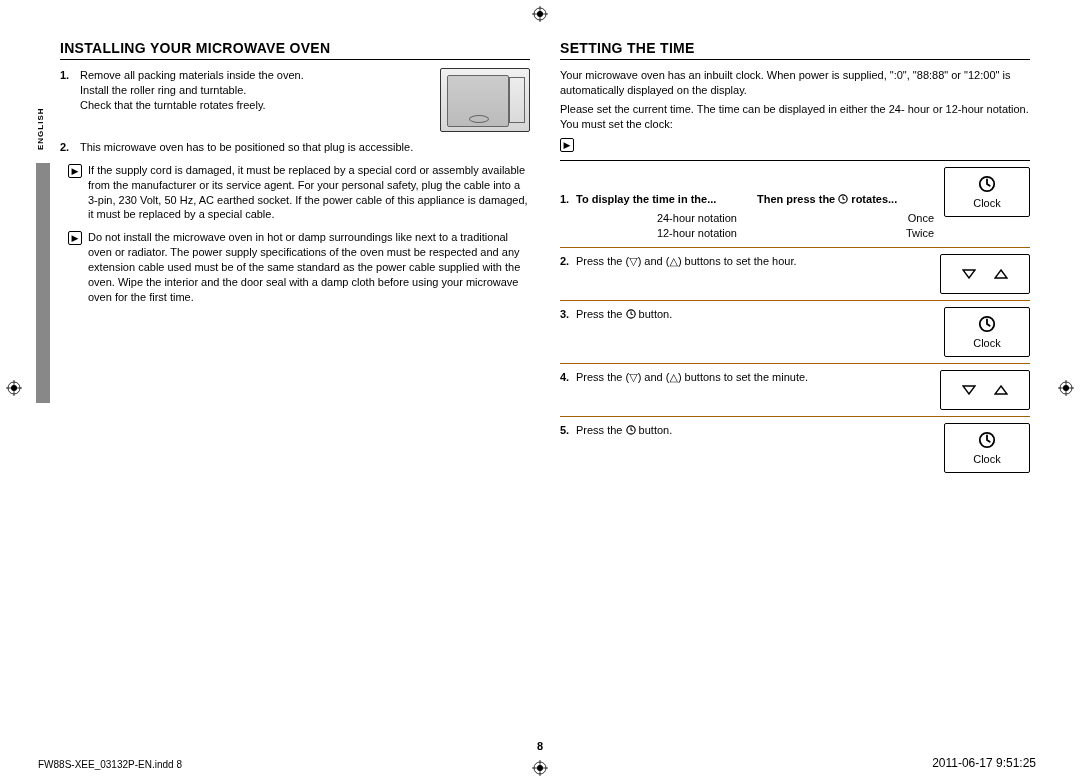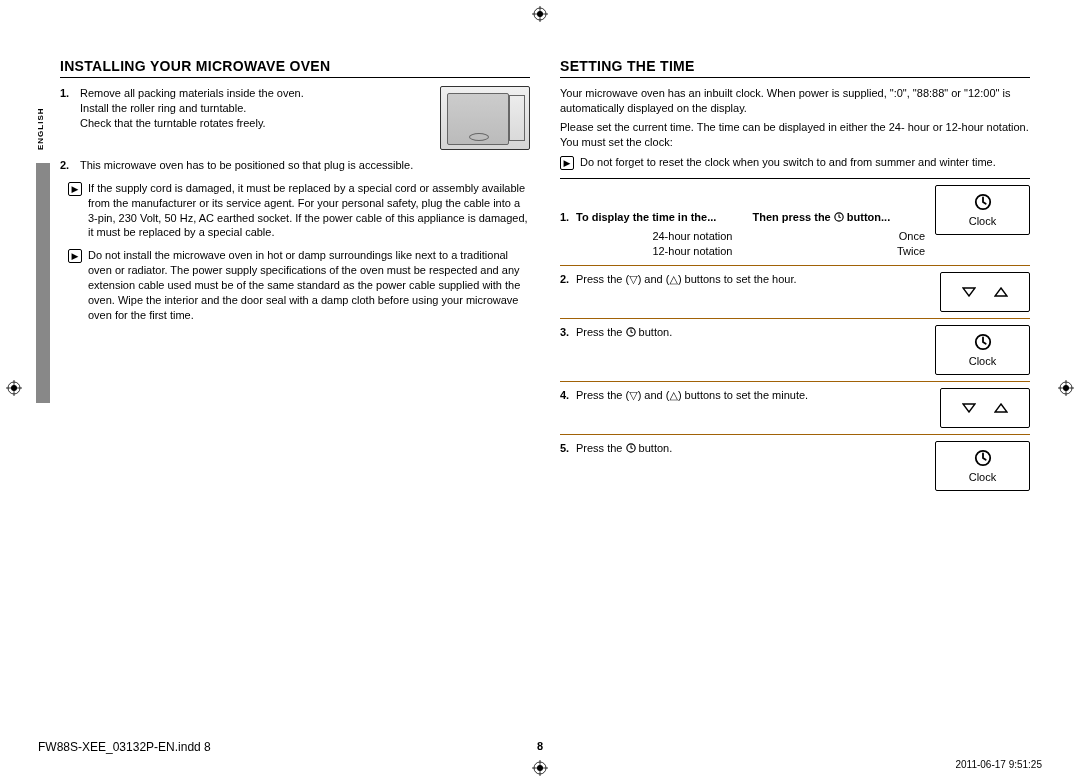--- a/index.html
+++ b/index.html
@@ -7,21 +7,21 @@
     margin: 0;
     font-family: Arial, Helvetica, sans-serif;
     font-size: 11px;
     color: #000;
     background: #fff;
     width: 1080px;
     height: 782px;
     position: relative;
   }
   .page {
-    padding: 58px 50px 30px 60px;
+    padding: 40px 50px 30px 60px;
     display: flex;
     gap: 30px;
   }
   .col {
     flex: 1;
   }
   .heading {
     font-weight: bold;
     font-size: 14px;
     border-bottom: 1.5px solid #000;
@@ -134,21 +134,21 @@
     padding: 6px 0;
   }
   .step-row:first-of-type {
     border-top: none;
   }
   .step-text {
     flex: 1;
     line-height: 1.35;
   }
   .step-btn {
-    width: 95px;
+    width: 86px;
     min-height: 50px;
     border: 1px solid #000;
     border-radius: 2px;
     display: flex;
     flex-direction: column;
     align-items: center;
     justify-content: center;
     gap: 2px;
     padding: 6px 2px;
   }
@@ -176,29 +176,29 @@
   .page-num {
     position: absolute;
     bottom: 30px;
     left: 0; right: 0;
     text-align: center;
     font-weight: bold;
     font-size: 11px;
   }
   .footer-left {
     position: absolute;
-    bottom: 28px;
+    bottom: 12px;
     left: 38px;
+    font-size: 10px;
+  }
+  .footer-right {
+    position: absolute;
+    bottom: 12px;
+    right: 44px;
     font-size: 12px;
-  }
-  .footer-right {
-    position: absolute;
-    bottom: 12px;
-    right: 38px;
-    font-size: 10px;
   }
   .reg-mark {
     position: absolute;
     width: 16px;
     height: 16px;
   }
   .reg-mark svg { width:16px; height:16px; }
   .reg-top { top: 6px; left: 50%; margin-left:-8px;}
   .reg-bottom { bottom: 6px; left: 50%; margin-left:-8px;}
   .reg-left { top: 380px; left: 6px;}
@@ -264,39 +264,38 @@
     </div>
   </div>
 
   <div class="col">
     <div class="heading">SETTING THE TIME</div>
 
     <div class="intro">Your microwave oven has an inbuilt clock. When power is supplied, ":0", "88:88" or "12:00" is automatically displayed on the display.</div>
     <div class="intro">Please set the current time. The time can be displayed in either the 24- hour or 12-hour notation. You must set the clock:</div>
     <div class="warn-row" style="margin-left:0">
       <div class="warn-icon">▶</div>
-      <div>Do not forget to reset the clock when you switch to and from summer and winter time.</div>
     </div>
 
     <div class="step-row" style="border-top:1px solid #000;">
       <div class="step-text">
         <div class="table-inner">
           <div class="table-col">
             <div class="table-head"><span class="num">1.</span><span>To display the time in the...</span></div>
             <div class="table-body" style="padding-left:16px">
               <div>24-hour notation</div>
               <div>12-hour notation</div>
             </div>
           </div>
           <div class="table-col">
             <div class="table-head">
               <span>Then press the </span><span class="inline-clock"><svg viewBox="0 0 12 12">
                     <circle cx="6" cy="6" r="5" fill="none" stroke="#000" stroke-width="1.4"></circle>
                     <path d="M6 3 L6 6 L8 7" stroke="#000" stroke-width="1.3" fill="none"></path>
-                  </svg></span><span> button...</span>
+                  </svg></span><span> rotates...</span>
             </div>
             <div class="table-body">
               <div>Once</div>
               <div>Twice</div>
             </div>
           </div>
         </div>
       </div>
       <div class="step-btn">
         <span class="clock-icon"><svg viewBox="0 0 20 20">

